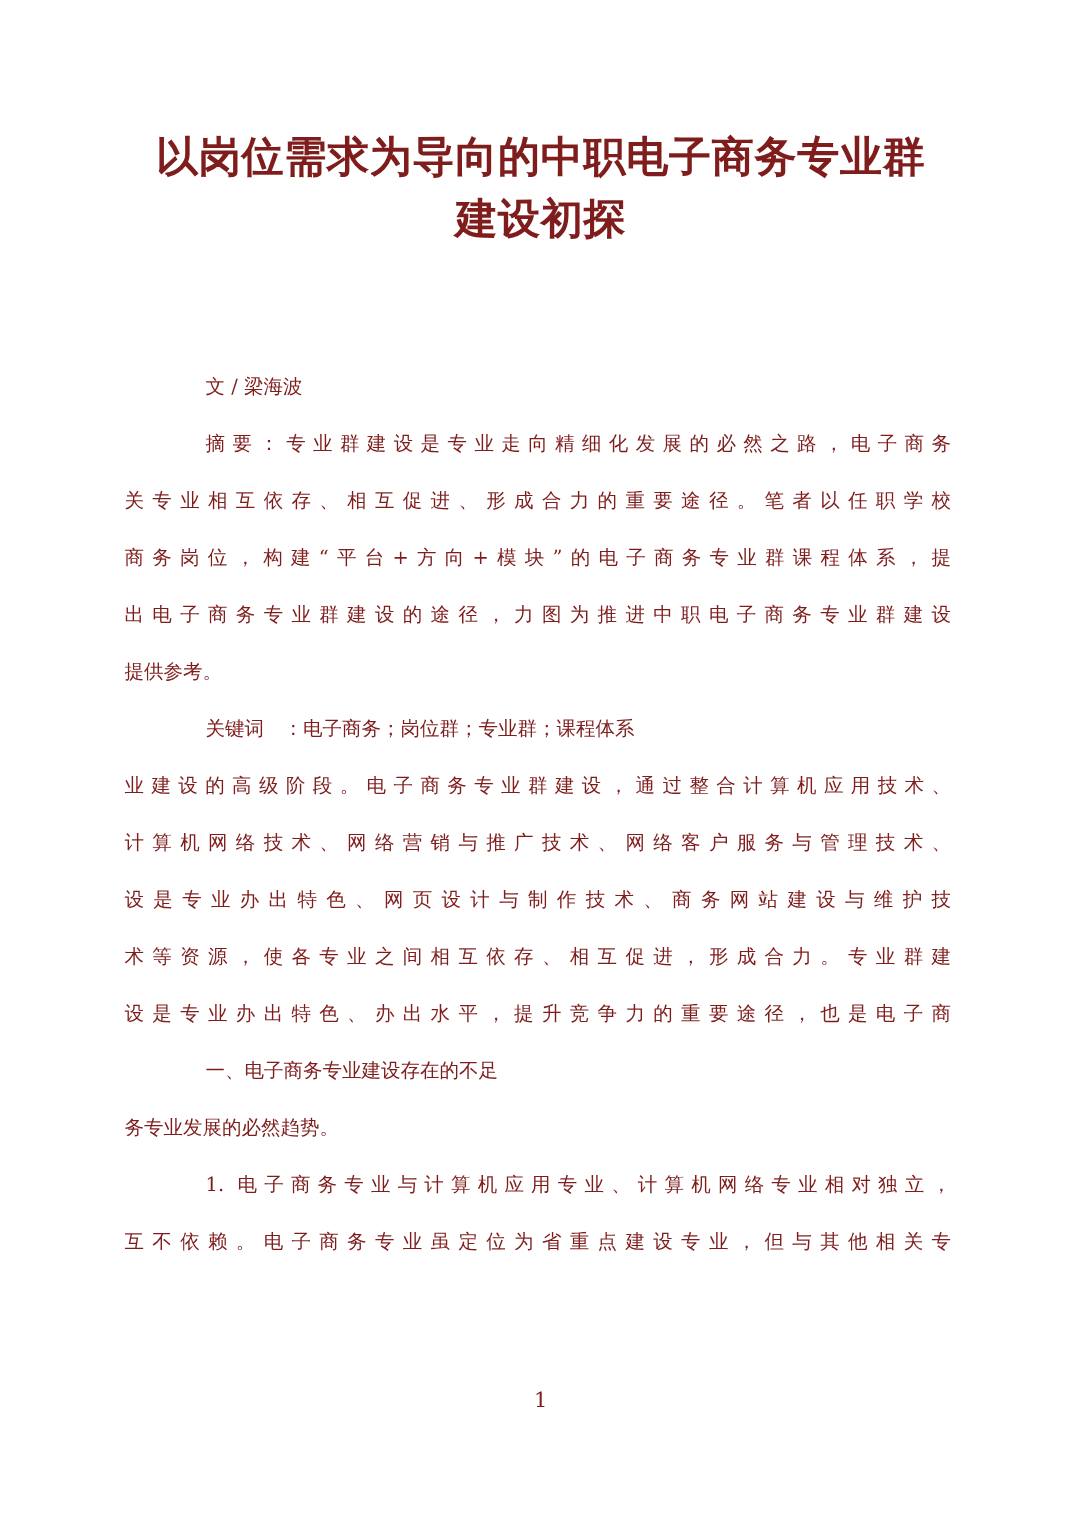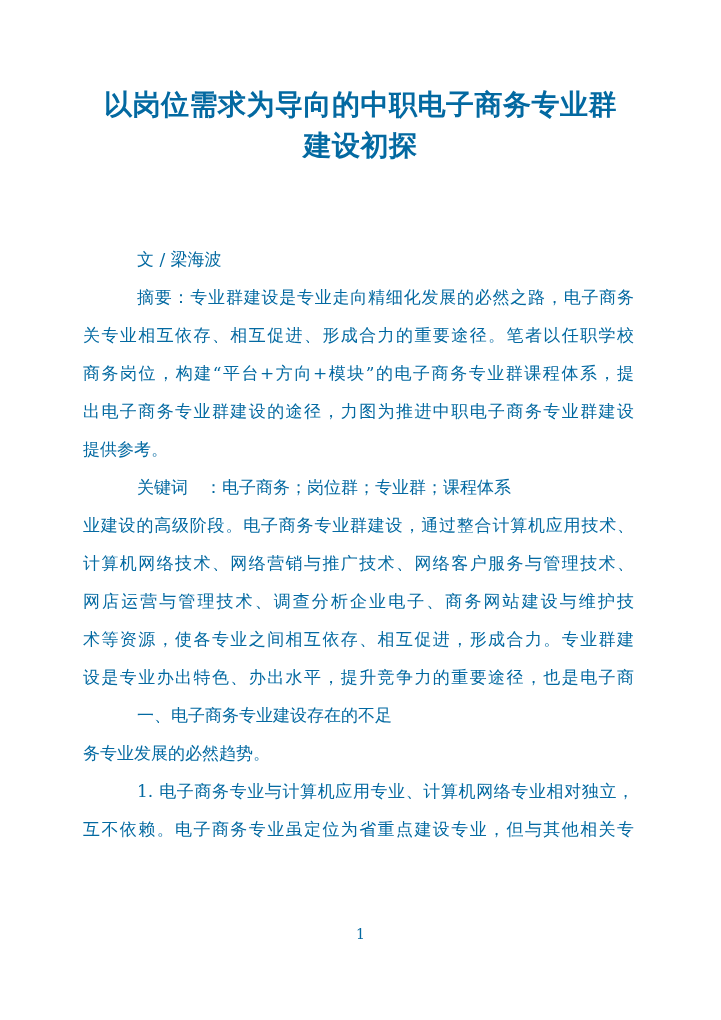--- a/index.html
+++ b/index.html
@@ -7,39 +7,39 @@
     padding: 0;
     background: #ffffff;
   }
   .page {
     position: relative;
     width: 721px;
     height: 1020px;
     background: #ffffff;
     overflow: hidden;
     font-family: "DejaVu Serif", serif;
-    color: #0369a1;
+    color: #7f1d1d;
   }
   .title {
     position: absolute;
     top: 84px;
     left: 0;
     width: 721px;
     text-align: center;
     font-size: 28px;
     font-weight: 700;
     line-height: 41px;
     letter-spacing: 0.5px;
   }
   .content {
     position: absolute;
     top: 240px;
     left: 83px;
     width: 551px;
-    font-size: 17px;
+    font-size: 13px;
     line-height: 38px;
   }
   .ln {
     height: 38px;
     overflow: hidden;
     white-space: nowrap;
     text-align: left;
   }
   .ln.fill {
     white-space: normal;
@@ -76,21 +76,21 @@
     <div class="ln ind fill">摘要：专业群建设是专业走向精细化发展的必然之路，电子商务</div>
     <div class="ln fill">关专业相互依存、相互促进、形成合力的重要途径。笔者以任职学校</div>
     <div class="ln fill">商务岗位，构建“平台+方向+模块”的电子商务专业群课程体系，提</div>
     <div class="ln fill">出电子商务专业群建设的途径，力图为推进中职电子商务专业群建设</div>
     <div class="ln">提供参考。</div>
 
     <div class="ln ind">关键词　：电子商务；岗位群；专业群；课程体系</div>
 
     <div class="ln fill">业建设的高级阶段。电子商务专业群建设，通过整合计算机应用技术、</div>
     <div class="ln fill">计算机网络技术、网络营销与推广技术、网络客户服务与管理技术、</div>
-    <div class="ln fill">网店运营与管理技术、调查分析企业电子、商务网站建设与维护技</div>
+    <div class="ln fill">设是专业办出特色、网页设计与制作技术、商务网站建设与维护技</div>
     <div class="ln fill">术等资源，使各专业之间相互依存、相互促进，形成合力。专业群建</div>
     <div class="ln fill">设是专业办出特色、办出水平，提升竞争力的重要途径，也是电子商</div>
     <div class="ln ind">一、电子商务专业建设存在的不足</div>
 
     <div class="ln">务专业发展的必然趋势。</div>
 
     <div class="ln ind fill">1. 电子商务专业与计算机应用专业、计算机网络专业相对独立，</div>
     <div class="ln fill">互不依赖。电子商务专业虽定位为省重点建设专业，但与其他相关专</div>
   </div>
 

